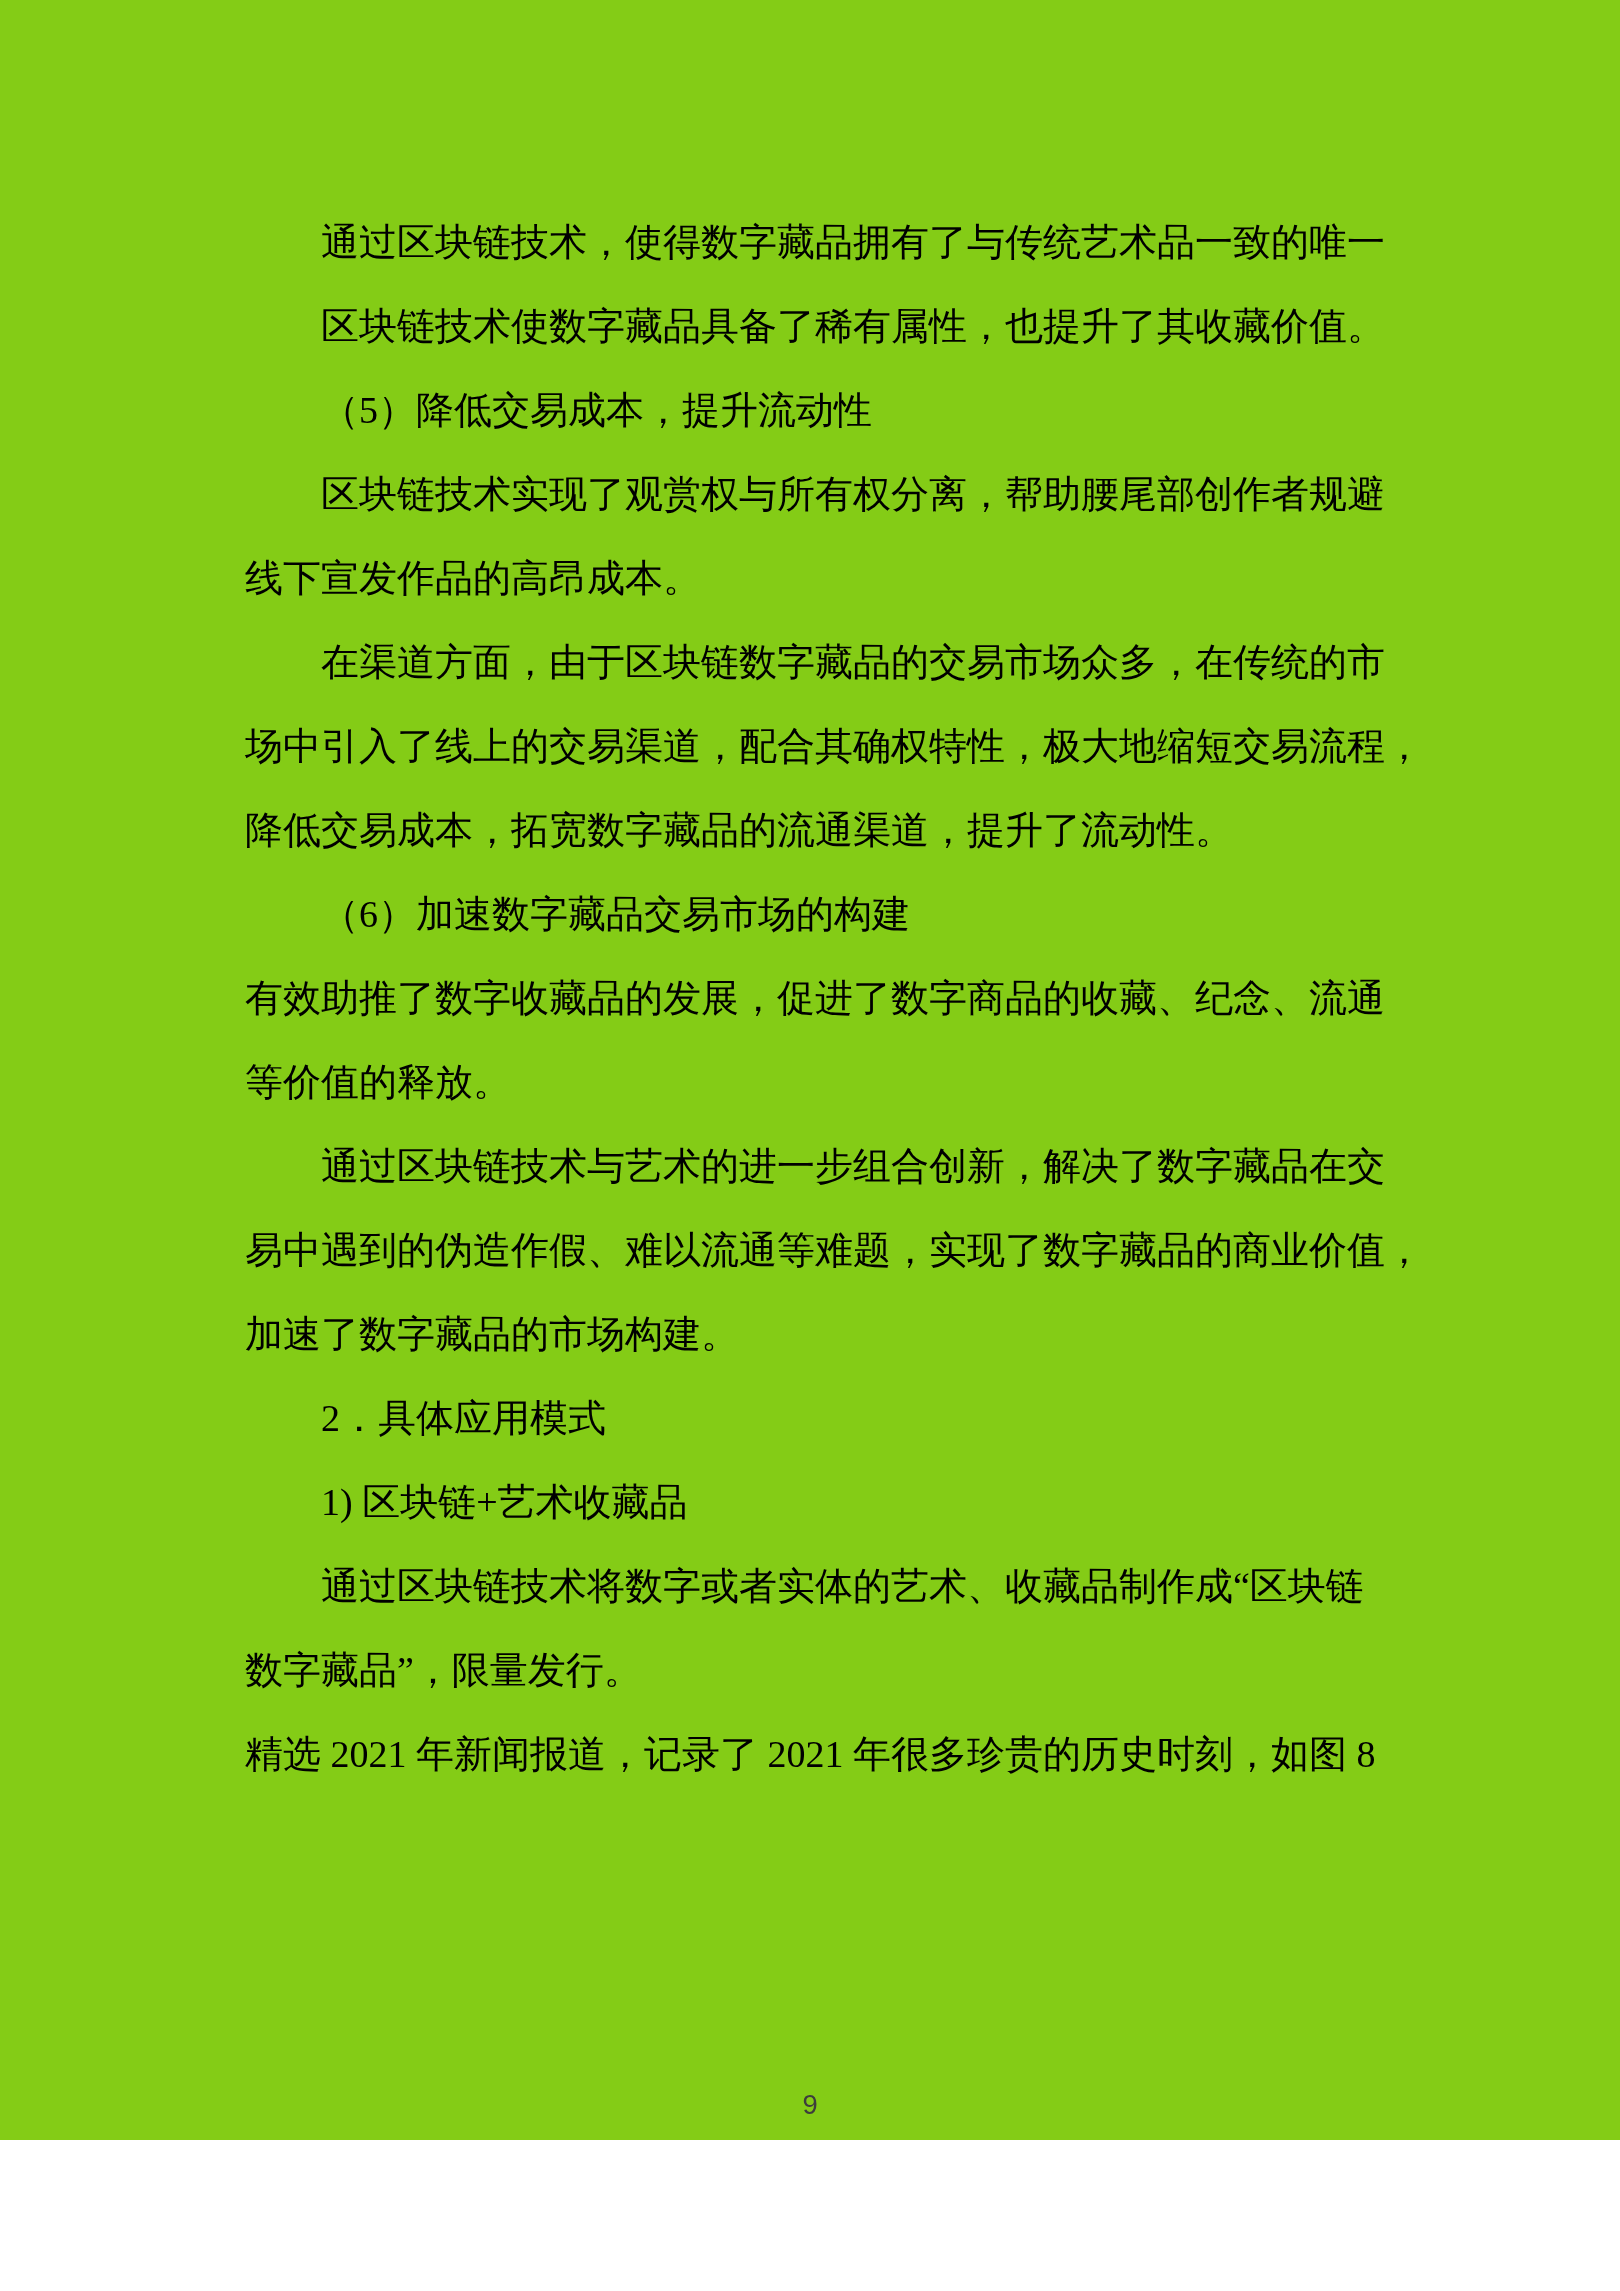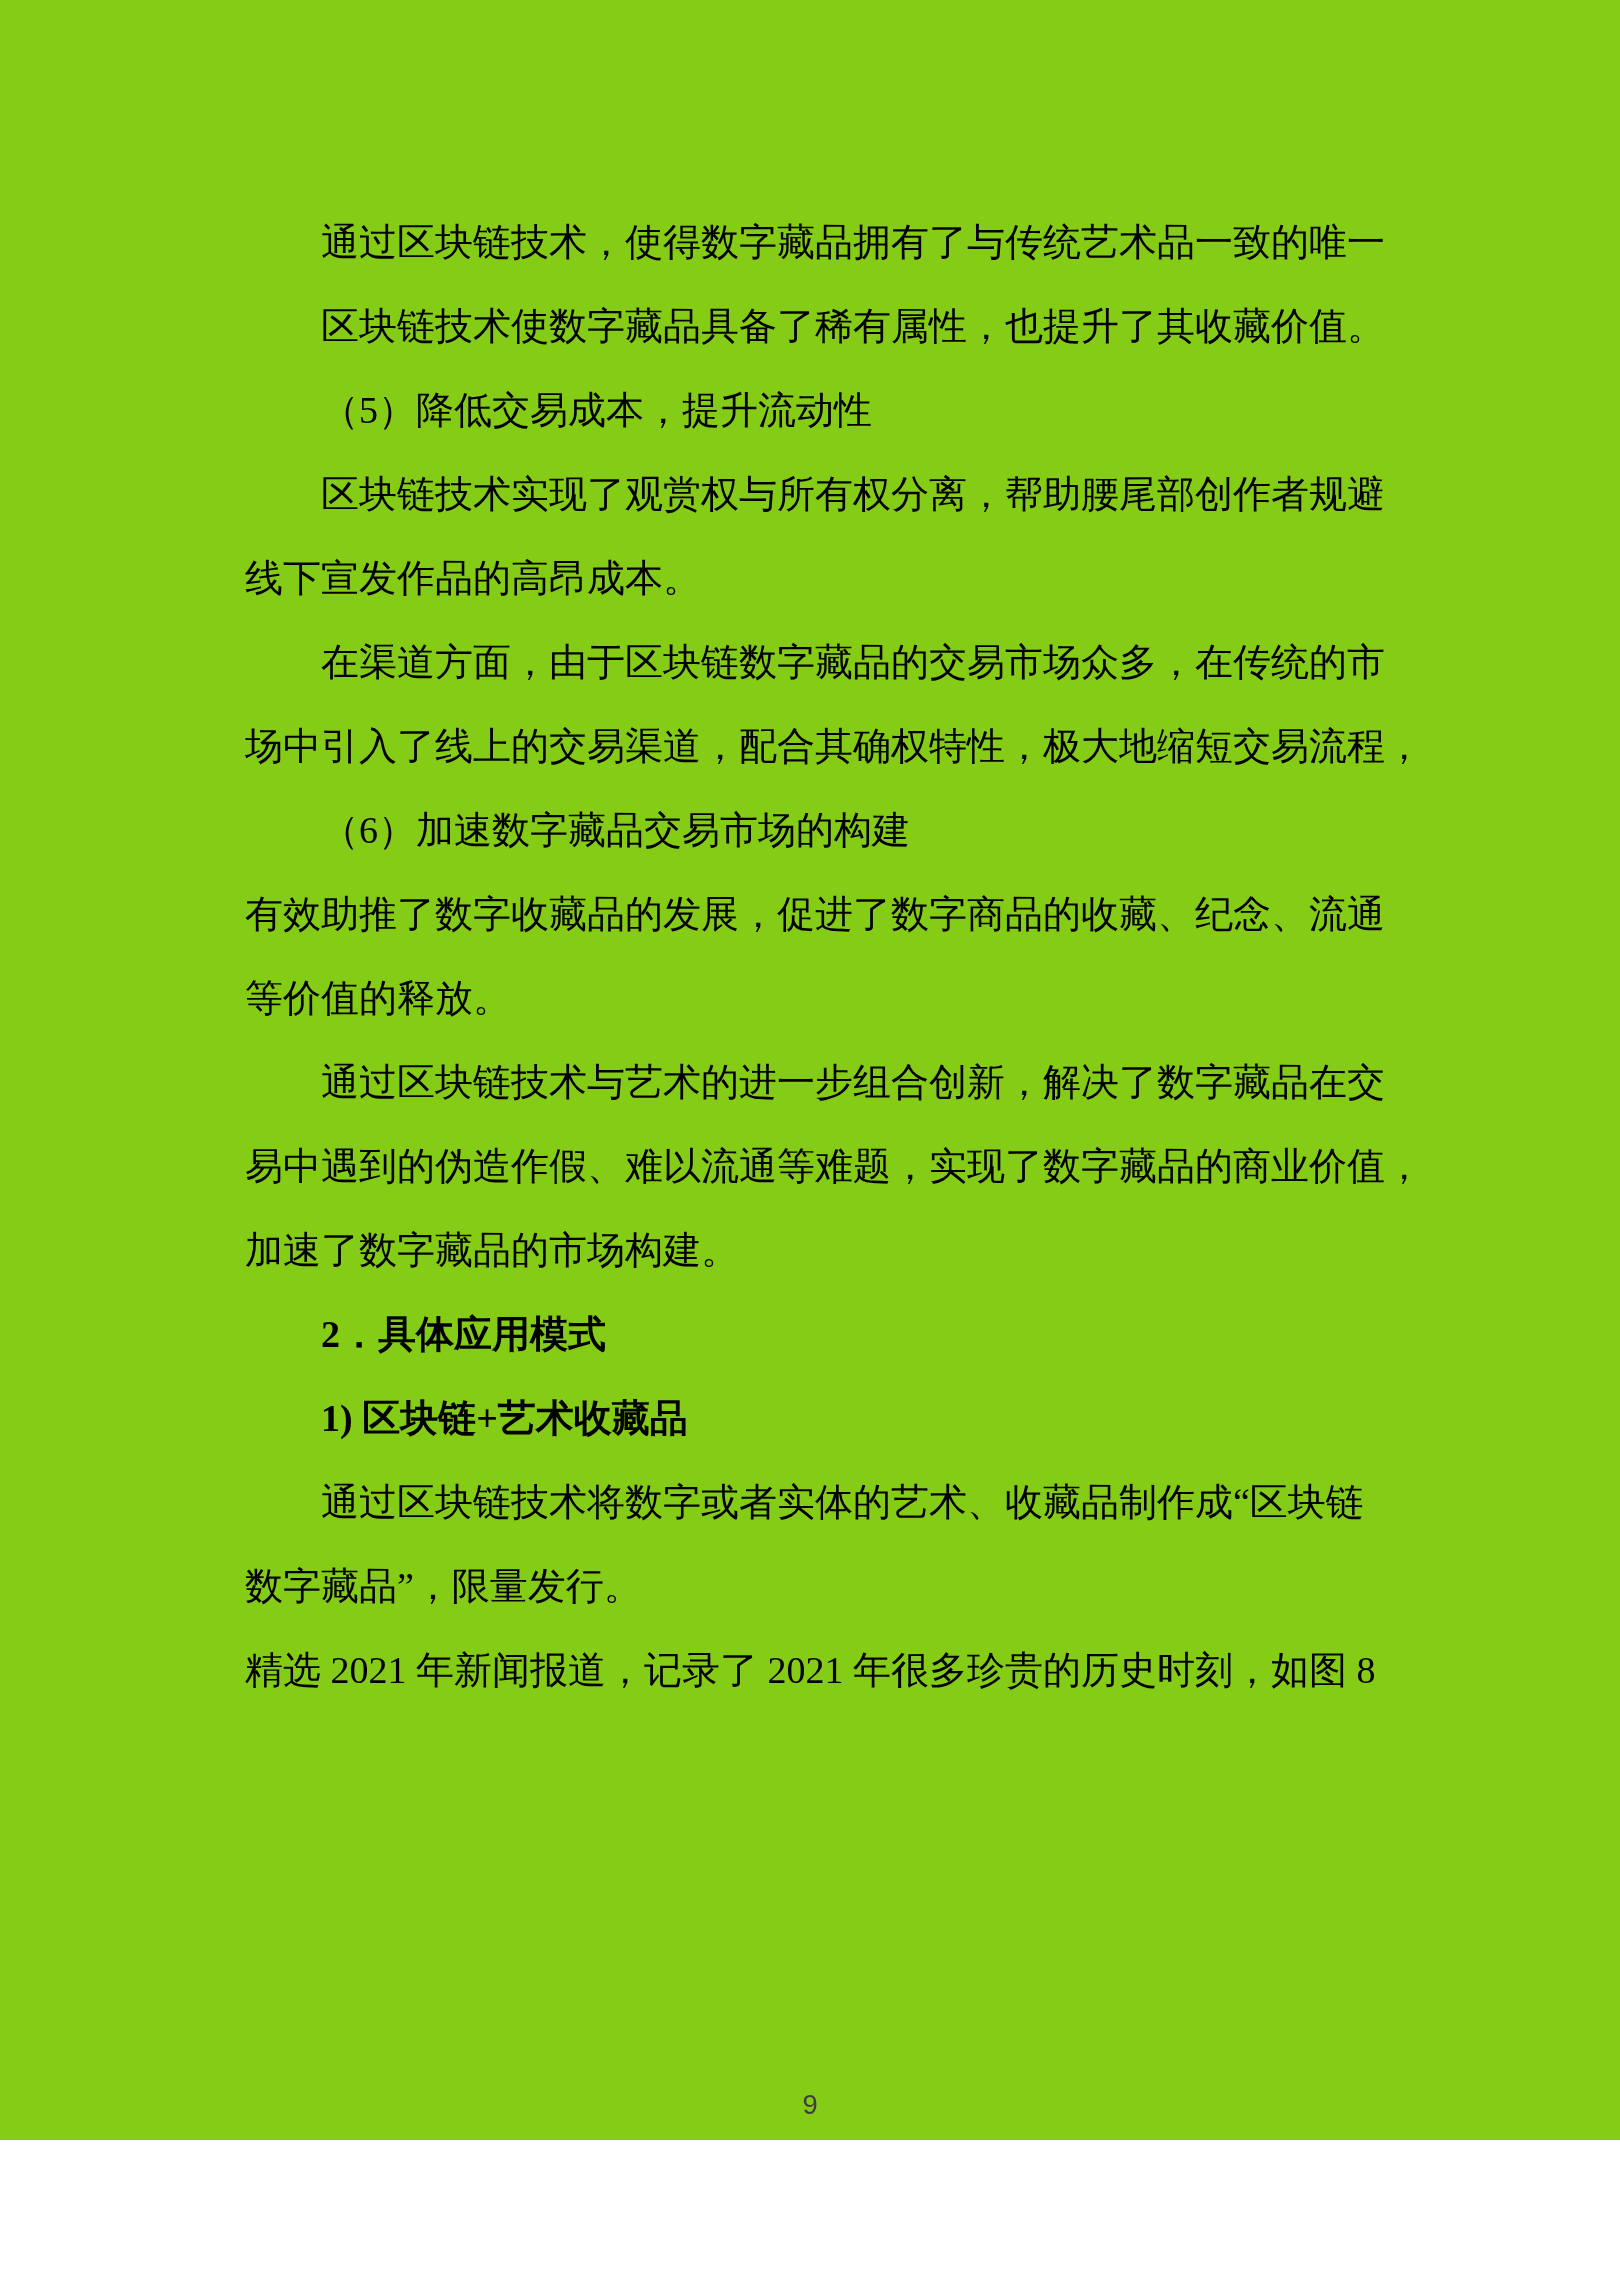--- a/index.html
+++ b/index.html
@@ -26,21 +26,21 @@
     font-size: 38px;
     color: #000000;
     font-family: "Liberation Serif", "DejaVu Serif", serif;
     white-space: nowrap;
     letter-spacing: 0px;
   }
   .indent {
     padding-left: 76px;
   }
   .heading {
-    font-weight: bold;
+    font-weight: normal;
   }
   .page-number {
     position: absolute;
     top: 2084px;
     left: 0;
     width: 100%;
     height: 41px;
     line-height: 41px;
     text-align: center;
     font-size: 27.4px;
@@ -68,20 +68,21 @@
     </div>
 
     <div>
       <div class="line indent">区块链技术实现了观赏权与所有权分离，帮助腰尾部创作者规避</div>
       <div class="line">线下宣发作品的高昂成本。</div>
     </div>
 
     <div>
       <div class="line indent">在渠道方面，由于区块链数字藏品的交易市场众多，在传统的市</div>
       <div class="line">场中引入了线上的交易渠道，配合其确权特性，极大地缩短交易流程，</div>
+      <div class="line">降低交易成本，拓宽数字藏品的流通渠道，提升了流动性。</div>
     </div>
 
     <div>
       <div class="line indent">（6）加速数字藏品交易市场的构建</div>
     </div>
 
     <div>
       <div class="line">有效助推了数字收藏品的发展，促进了数字商品的收藏、纪念、流通</div>
       <div class="line">等价值的释放。</div>
     </div>

